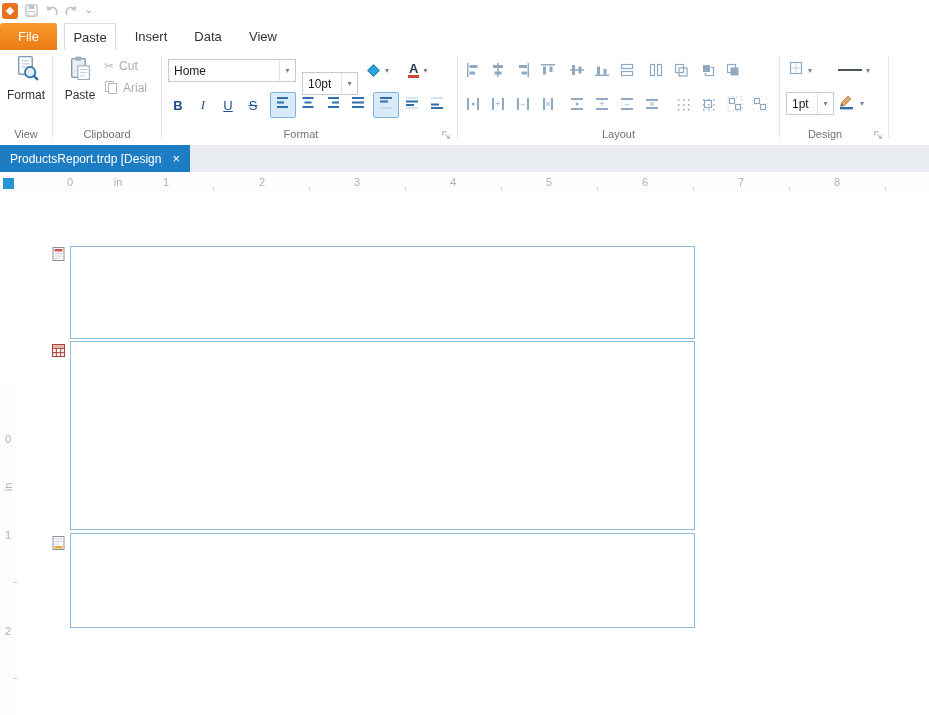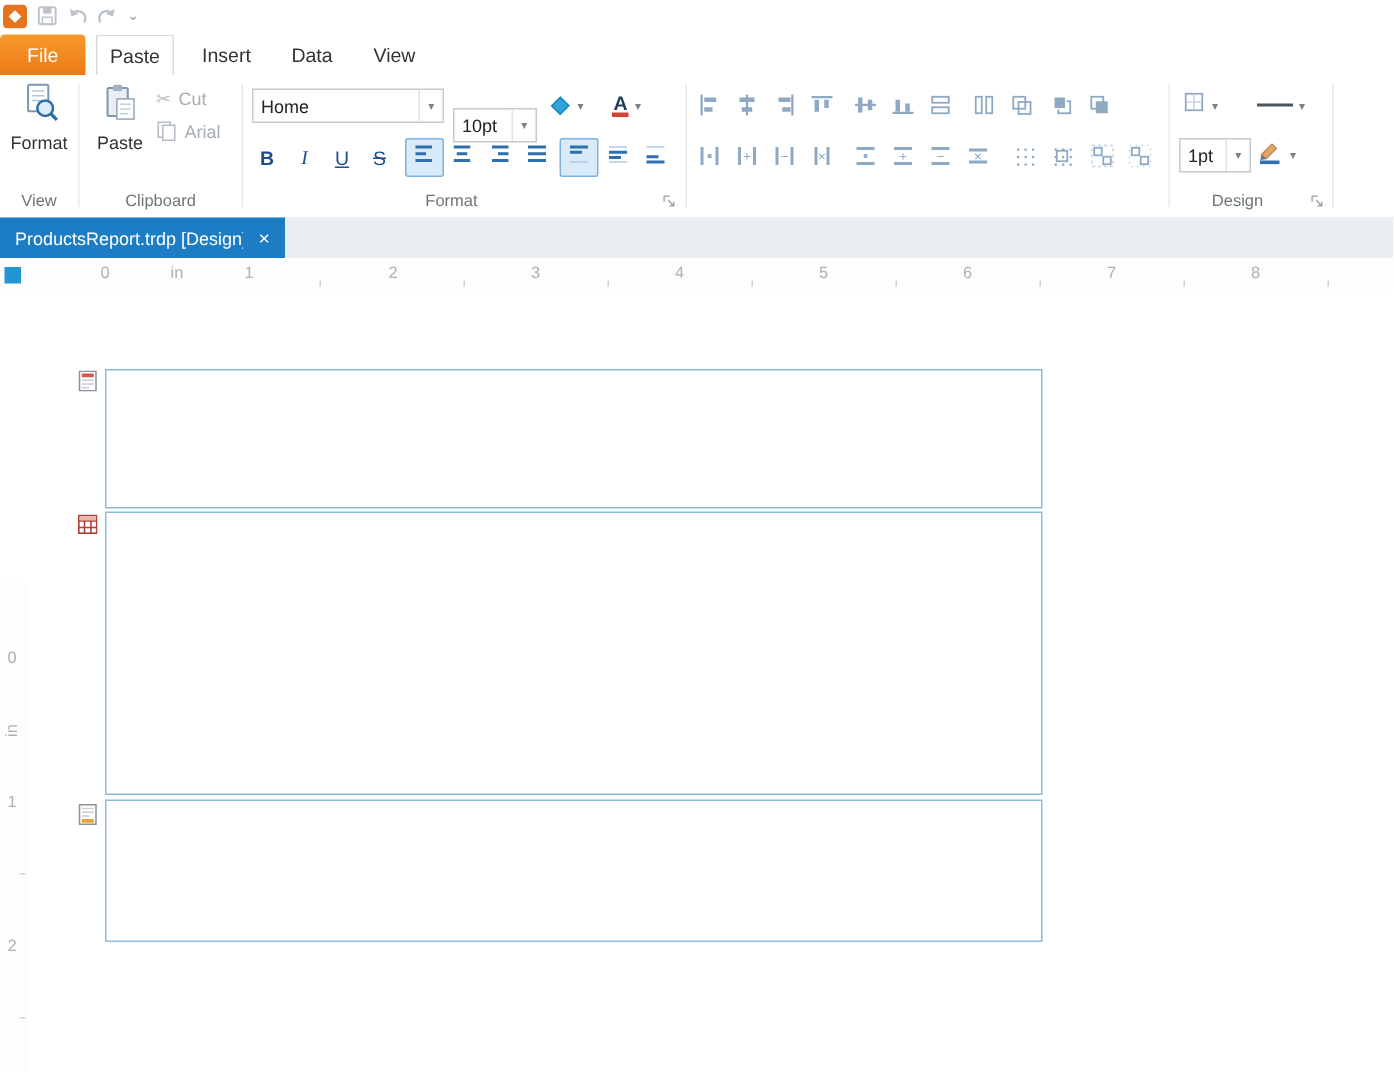--- a/index.html
+++ b/index.html
@@ -364,20 +364,21 @@
             <rect x="2.5" y="2.5" width="5" height="5" fill="none" stroke="#8fa9c4" stroke-width="1.2"></rect>
             <rect x="8.5" y="8.5" width="5" height="5" fill="none" stroke="#8fa9c4" stroke-width="1.2"></rect>
             <rect x="1" y="1" width="14" height="14" fill="none" stroke="#c3d3e1" stroke-dasharray="2 2"></rect>
           </svg></span>
         <span class="licon" style="left: 294px;"><svg width="16" height="16" viewBox="0 0 16 16">
             <rect x="2.5" y="2.5" width="5" height="5" fill="none" stroke="#8fa9c4" stroke-width="1.2"></rect>
             <rect x="8.5" y="8.5" width="5" height="5" fill="none" stroke="#8fa9c4" stroke-width="1.2"></rect>
             <rect x="1" y="1" width="14" height="14" fill="none" stroke="#c3d3e1" stroke-dasharray="1 3"></rect>
           </svg></span>
       </div>
+    <div class="glabel" style="left:458px;width:321px">Layout</div>
     <div class="vsep" style="left:779px"></div>
 
     <div class="flat" style="left:788px;top:9px">
       <span>
         <svg width="16" height="16" viewBox="0 0 16 16">
             <rect x="2.5" y="2.5" width="11" height="11" fill="#fff" stroke="#8fa9c4" stroke-width="1.2"></rect>
             <line x1="8" y1="3" x2="8" y2="13" stroke="#c2d3e2"></line>
             <line x1="3" y1="8" x2="13" y2="8" stroke="#c2d3e2"></line>
           </svg>
       </span>

